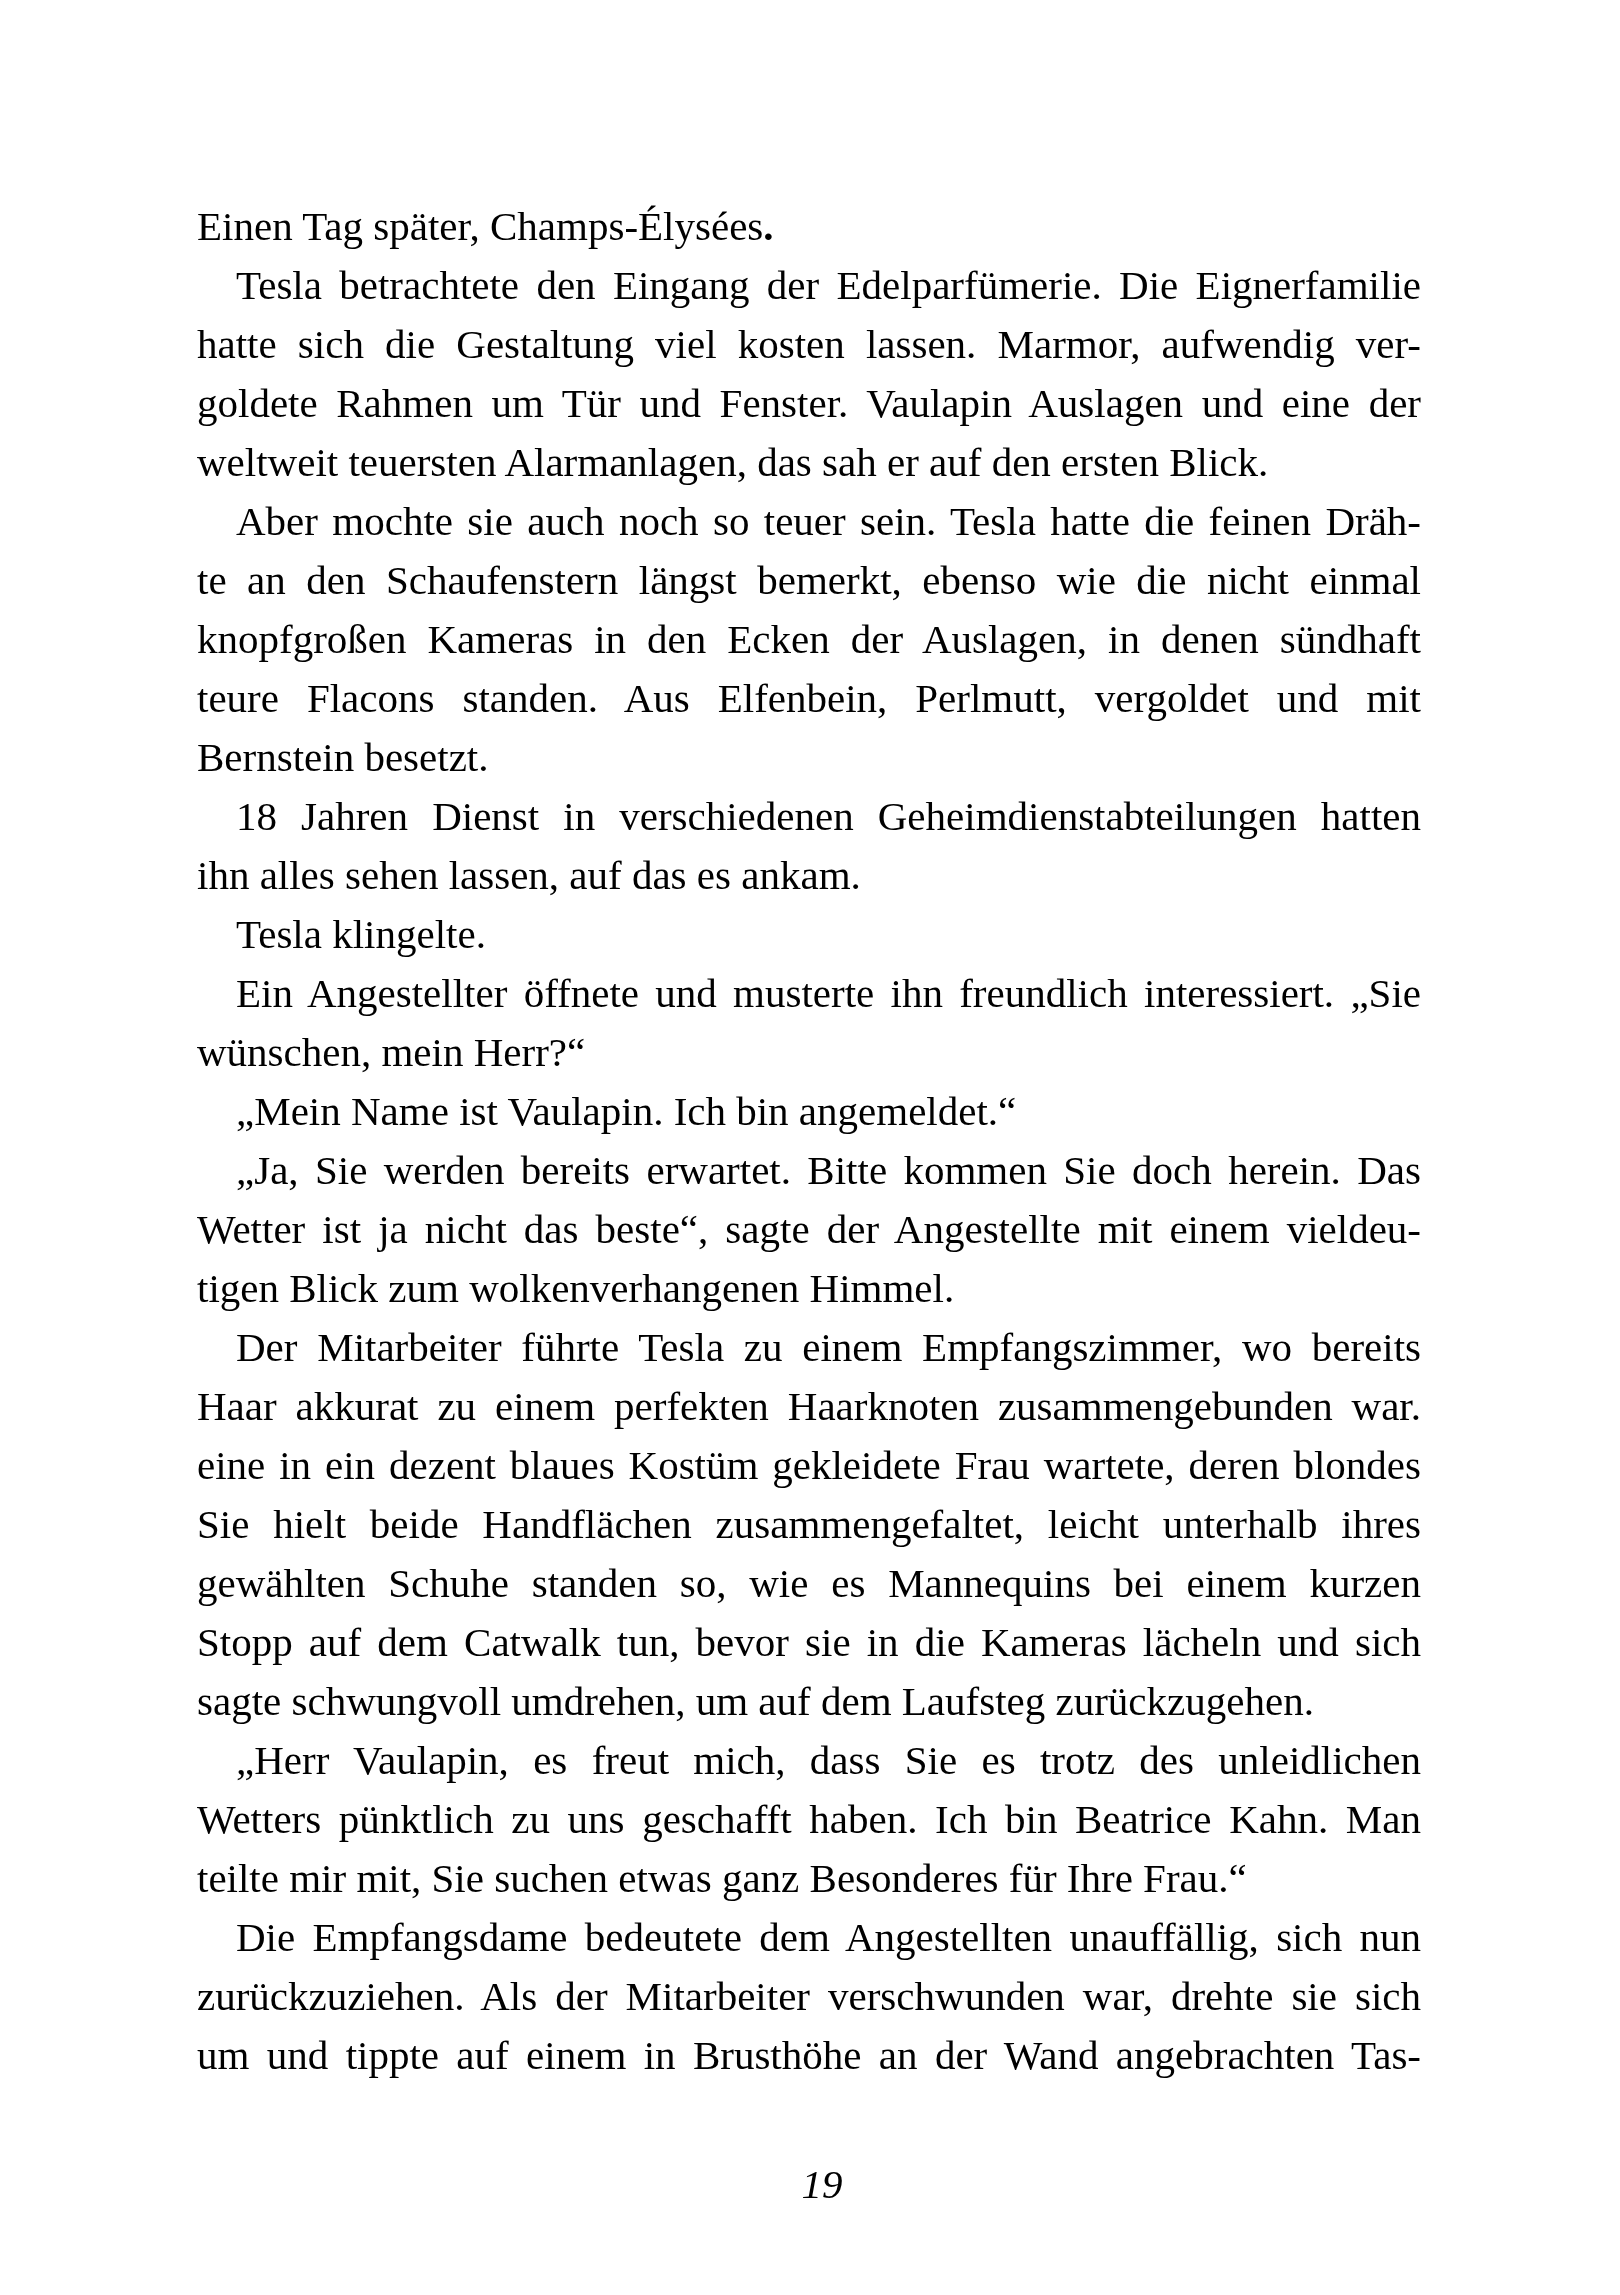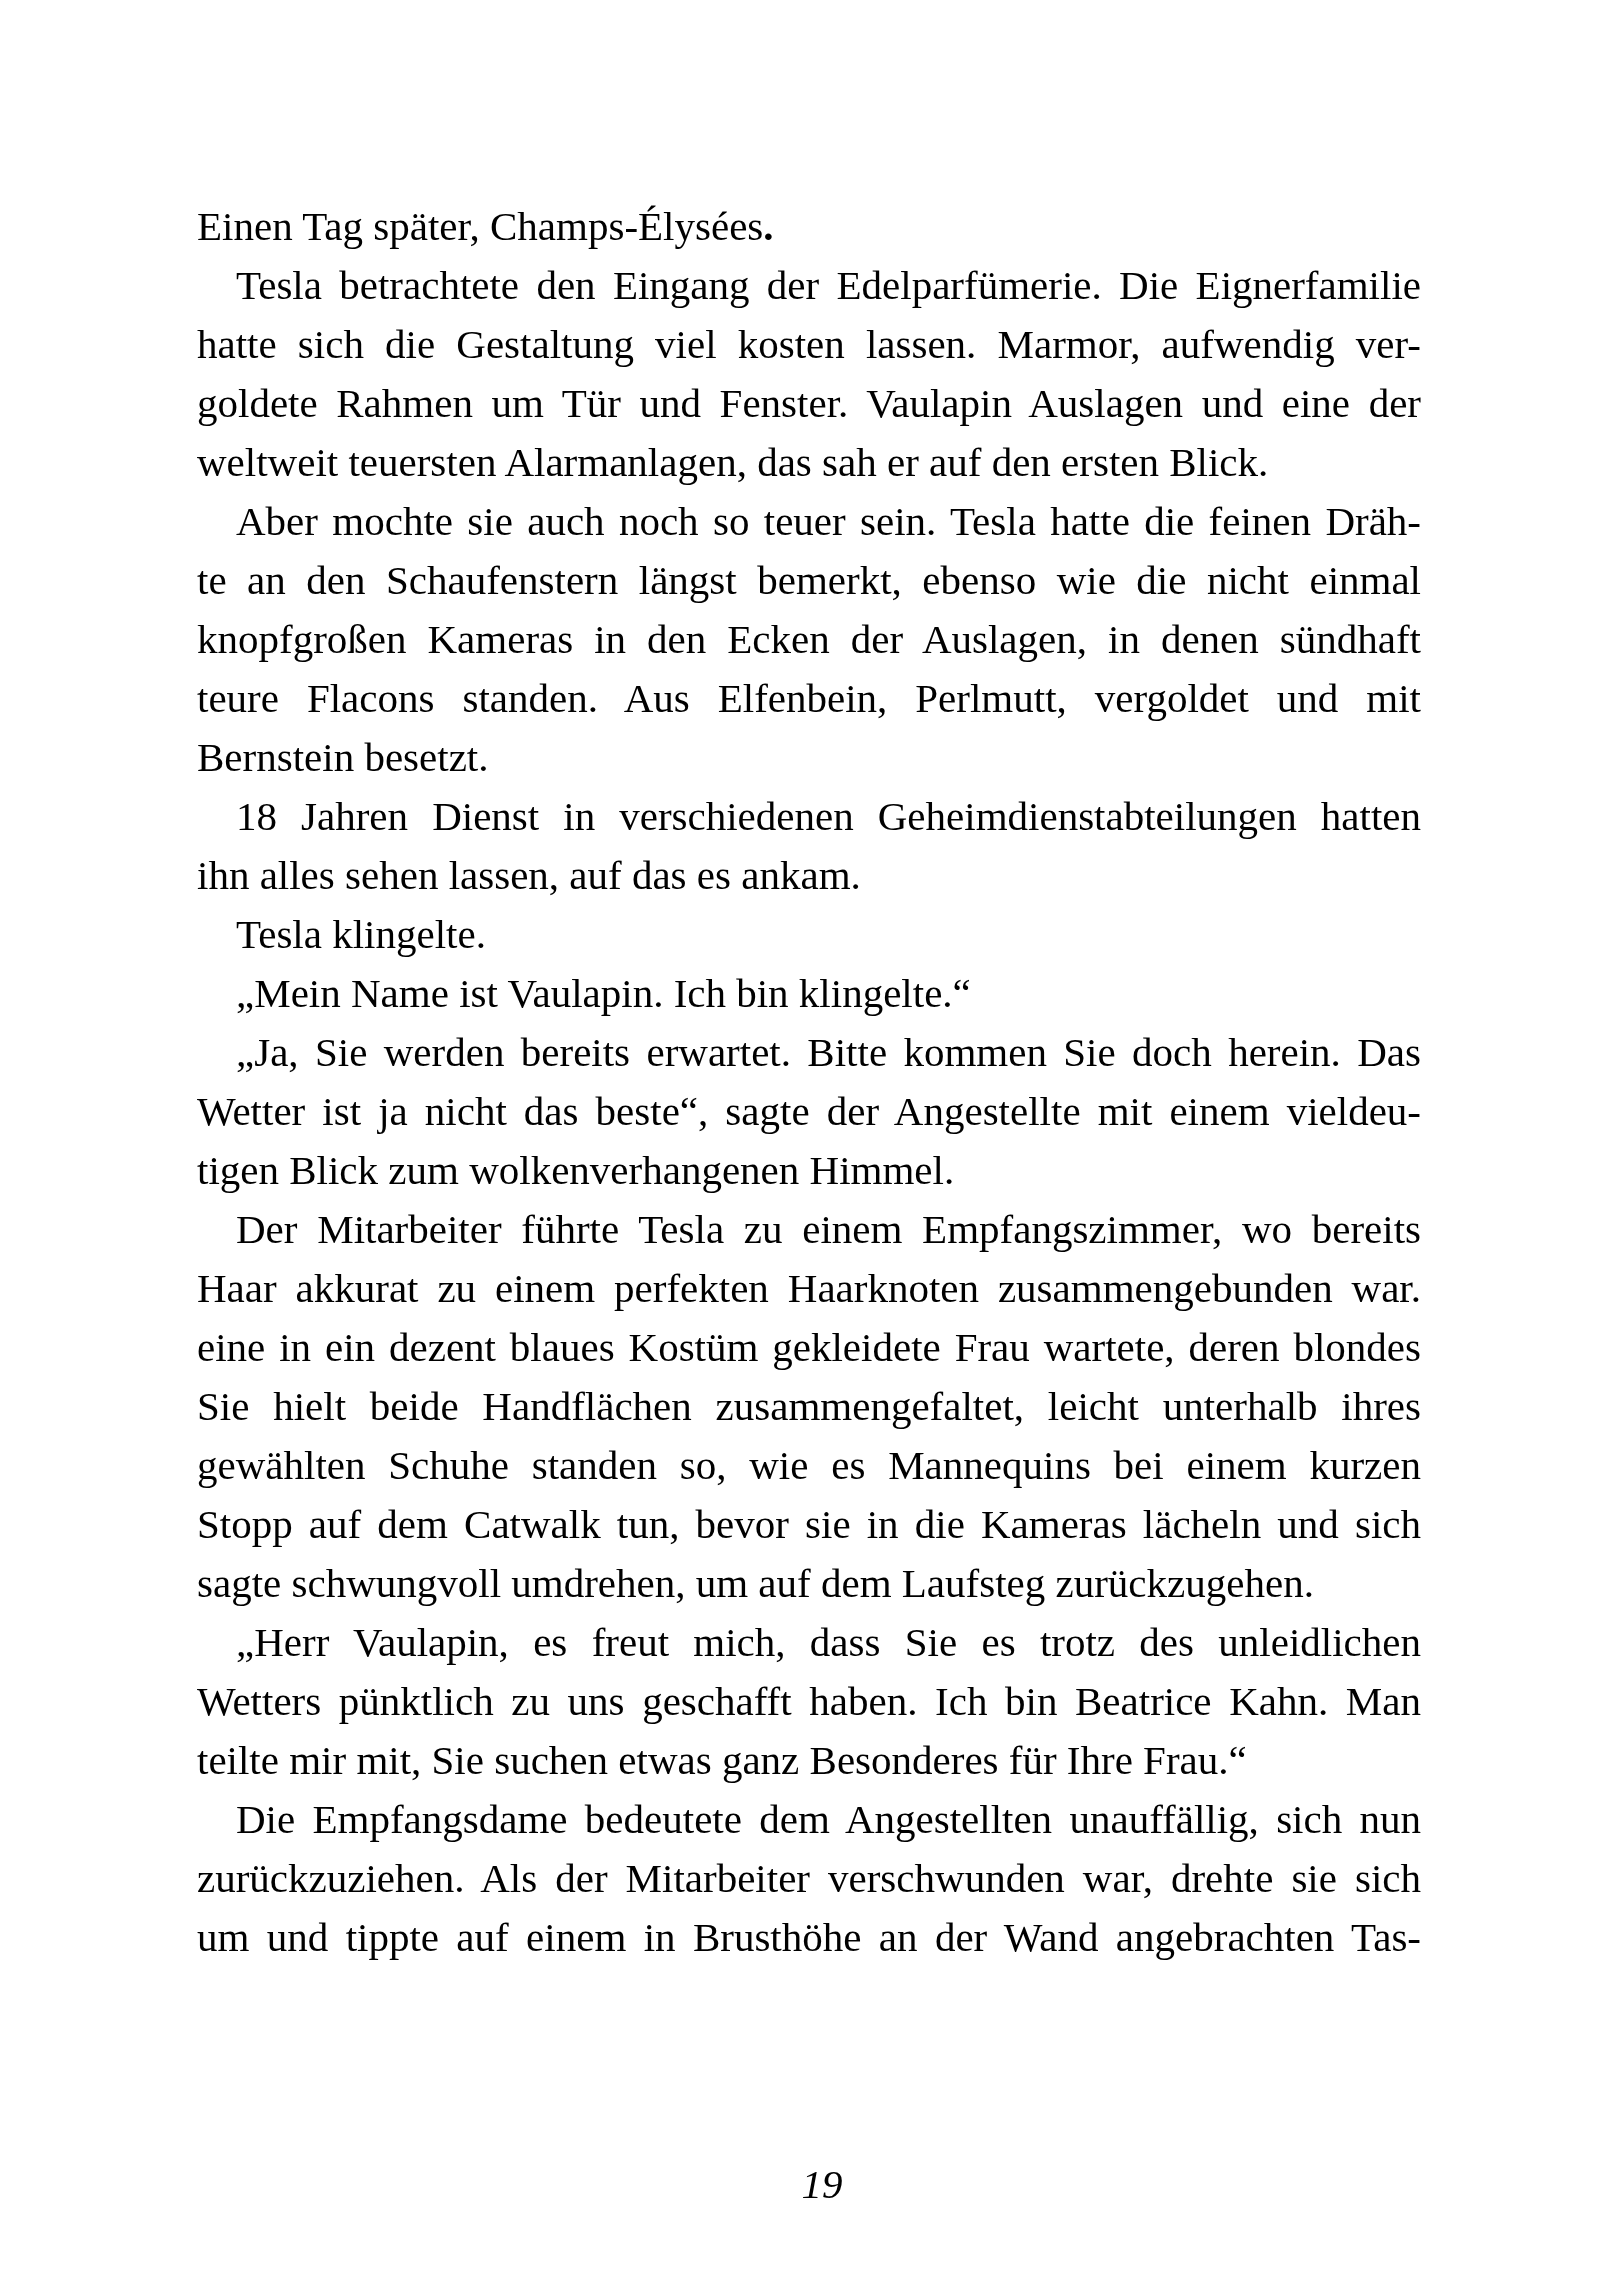--- a/index.html
+++ b/index.html
@@ -79,21 +79,25 @@
         <div class="line para-end">Bernstein besetzt.</div>
       </div>
       <div class="paragraph">
         <div class="line indent">18 Jahren Dienst in verschiedenen Geheimdienstabteilungen hatten</div>
         <div class="line para-end">ihn alles sehen lassen, auf das es ankam.</div>
       </div>
       <div class="paragraph">
         <div class="line indent para-end">Tesla klingelte.</div>
       </div>
       <div class="paragraph">
-        <div class="line indent para-end">„Mein Name ist Vaulapin. Ich bin klingelte.“</div>
+        <div class="line indent">Ein Angestellter öffnete und musterte ihn freundlich interessiert. „Sie</div>
+        <div class="line para-end">wünschen, mein Herr?“</div>
+      </div>
+      <div class="paragraph">
+        <div class="line indent para-end">„Mein Name ist Vaulapin. Ich bin angemeldet.“</div>
       </div>
       <div class="paragraph">
         <div class="line indent">„Ja, Sie werden bereits erwartet. Bitte kommen Sie doch herein. Das</div>
         <div class="line">Wetter ist ja nicht das beste“, sagte der Angestellte mit einem vieldeu-</div>
         <div class="line para-end">tigen Blick zum wolkenverhangenen Himmel.</div>
       </div>
       <div class="paragraph">
         <div class="line indent">Der Mitarbeiter führte Tesla zu einem Empfangszimmer, wo bereits</div>
         <div class="line">Haar akkurat zu einem perfekten Haarknoten zusammengebunden war.</div>
         <div class="line">eine in ein dezent blaues Kostüm gekleidete Frau wartete, deren blondes</div>

